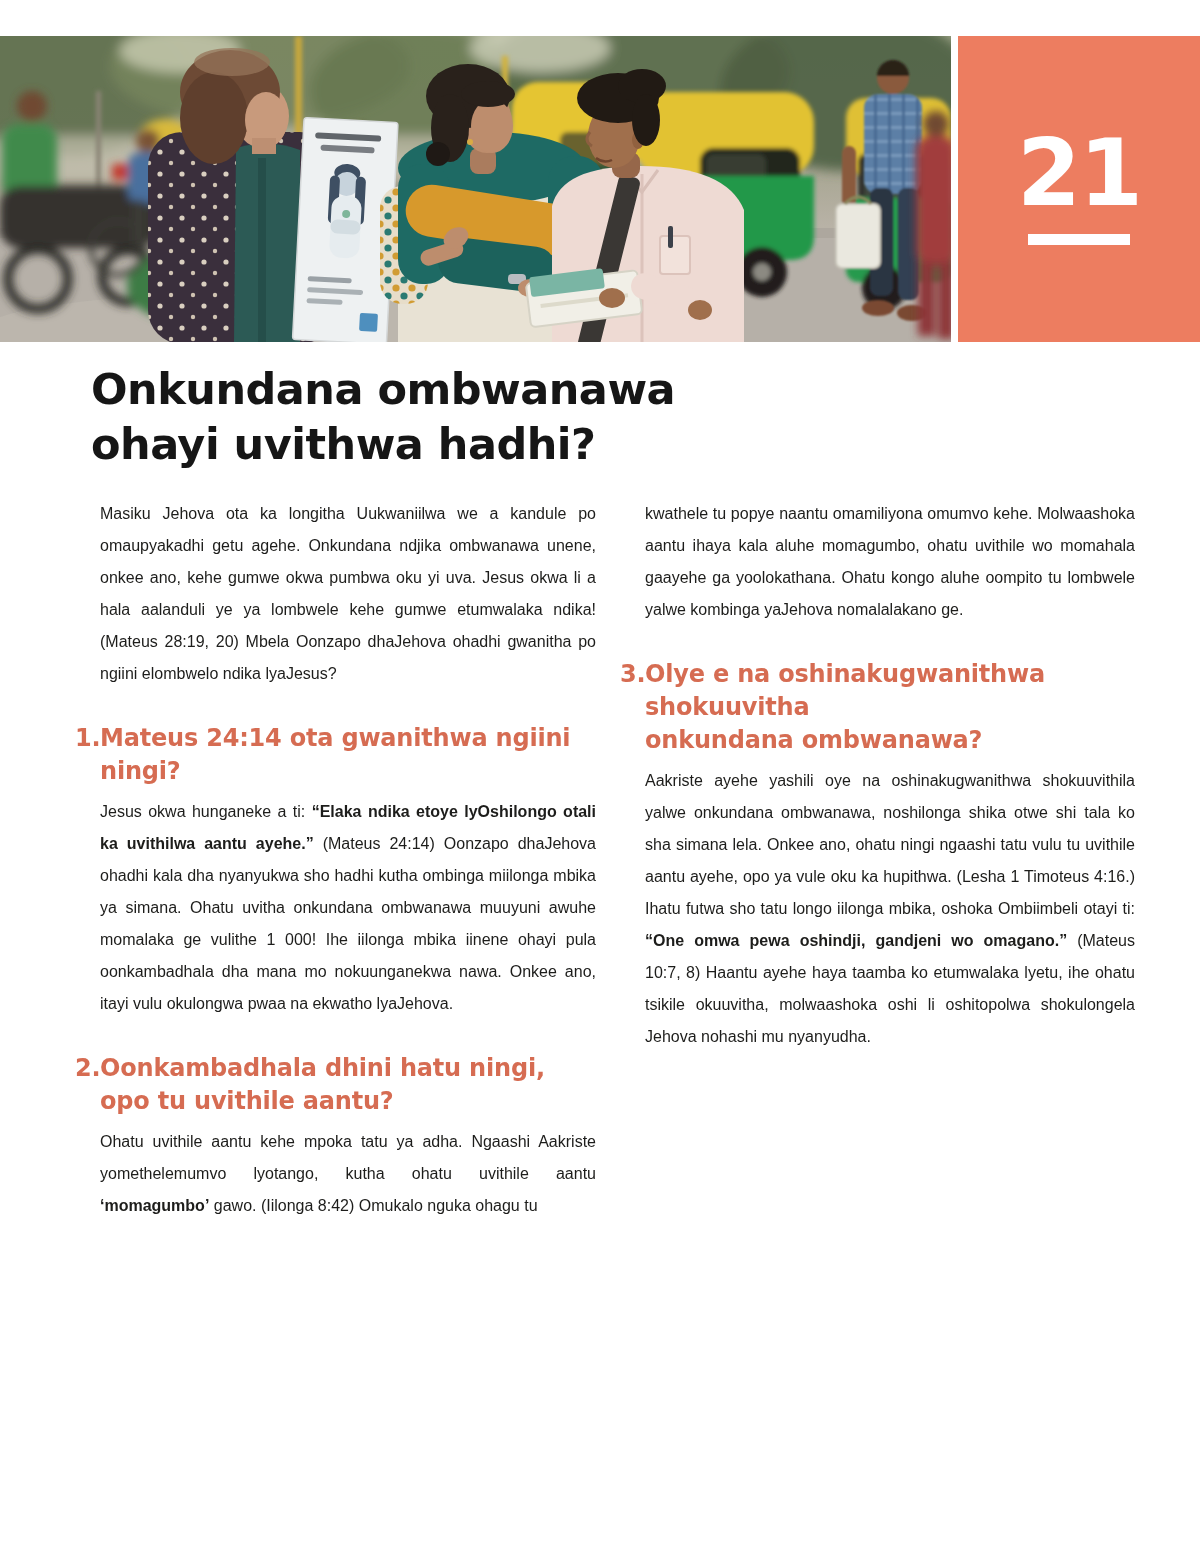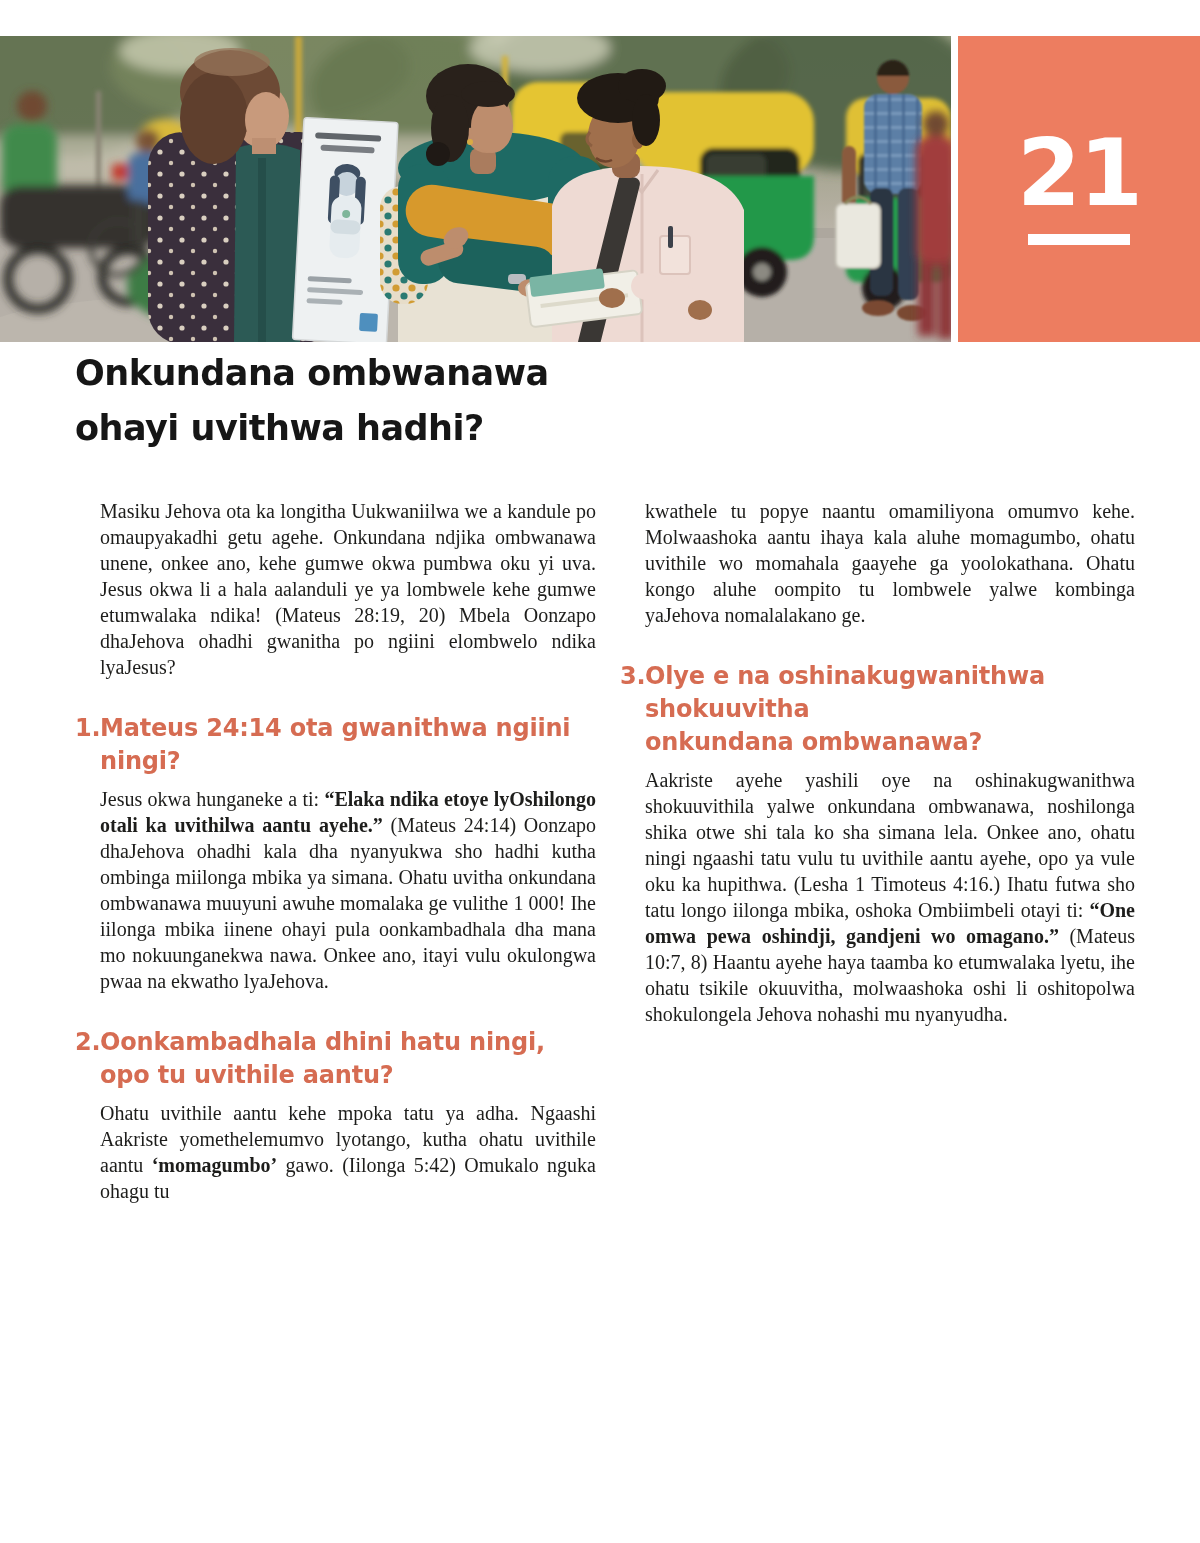--- a/index.html
+++ b/index.html
@@ -14,35 +14,34 @@
     position:absolute; left:958px; top:0; width:242px; height:306px;
     background:var(--badge,#ed7d60);
     display:flex; flex-direction:column; align-items:center; justify-content:center;
   }
   .lesson-number {
     color:#ffffff; font-weight:bold; font-size:92px; line-height:0.9;
     letter-spacing:-2px; font-family:"DejaVu Sans", sans-serif;
   }
   .lesson-underline { width:102px; height:11px; background:#ffffff; margin-top:18px; }
   h1.title {
-    position:absolute; left:75px; top:346px; margin:0; width:700px;
-    font-size:35px; line-height:55px; font-weight:bold; letter-spacing:-0.5px;
+    position:absolute; left:75px; top:346px; margin:16px; width:700px;
+    font-size:43px; line-height:55px; font-weight:bold; letter-spacing:-0.5px;
     color:#161616; font-family:"DejaVu Sans", sans-serif;
   }
   .columns {
     position:absolute; left:75px; top:498px; width:1060px;
     display:flex;
   }
   .col-left  { width:521px; margin-right:24px; }
   .col-right { width:515px; }
   p.body-para {
     margin:0 0 0 25px; text-align:justify;
-    font-size:20px; line-height:26px; color:var(--text,#1d1d1b);
+    font-size:16px; line-height:32px; color:var(--text,#1d1d1b);
     hyphens:none;
-    font-family:Liberation Serif, serif;
   }
   p.body-para b { font-weight:bold; }
   .question {
     display:flex; margin:32px 0 8px 0;
     color:var(--heading,#d66c52); font-weight:bold;
     font-size:24px; line-height:33px; letter-spacing:-0.2px;
     font-family:"DejaVu Sans", sans-serif;
   }
   .q-num { flex:none; width:25px; }
   .q-text { flex:1; }
@@ -273,21 +272,21 @@
         <p class="body-para"><span>Masiku Jehova ota ka longitha Uukwaniilwa we a kandule po omaupyakadhi getu agehe. Onkundana ndjika ombwanawa unene, onkee ano, kehe gumwe okwa pumbwa oku yi uva. Jesus okwa li a hala aalanduli ye ya lombwele kehe gumwe etumwalaka ndika! (Mateus 28:19, 20) Mbela Oonzapo dhaJehova ohadhi gwanitha po ngiini elombwelo ndika lyaJesus?</span></p>
         <div class="question">
           <span class="q-num">1.</span>
           <span class="q-text">Mateus 24:14 ota gwanithwa ngiini ningi?</span>
         </div>
         <p class="body-para"><span>Jesus okwa hunganeke a ti: </span><b>“Elaka ndika etoye lyOshilongo otali ka uvithilwa aantu ayehe.”</b><span> (Mateus 24:14) Oonzapo dhaJehova ohadhi kala dha nyanyukwa sho hadhi kutha ombinga miilonga mbika ya simana. Ohatu uvitha onkundana ombwanawa muuyuni awuhe momalaka ge vulithe 1&nbsp;000! Ihe iilonga mbika iinene ohayi pula oonkambadhala dha mana mo nokuunganekwa nawa. Onkee ano, itayi vulu okulongwa pwaa na ekwatho lyaJehova.</span></p>
         <div class="question">
           <span class="q-num">2.</span>
           <span class="q-text">Oonkambadhala dhini hatu ningi,<br>opo tu uvithile aantu?</span>
         </div>
-        <p class="body-para"><span>Ohatu uvithile aantu kehe mpoka tatu ya adha. Ngaashi Aakriste yomethelemumvo lyotango, kutha ohatu uvithile aantu </span><b>‘momagumbo’</b><span> gawo. (Iilonga 5:42) Omukalo nguka ohagu tu</span></p>
+        <p class="body-para"><span>Ohatu uvithile aantu kehe mpoka tatu ya adha. Ngaashi Aakriste yomethelemumvo lyotango, kutha ohatu uvithile aantu </span><b>‘momagumbo’</b><span> gawo. (Iilonga 8:42) Omukalo nguka ohagu tu</span></p>
       </div>
     <div class="col col-right" id="col-right">
         <p class="body-para"><span>kwathele tu popye naantu omamiliyona omumvo kehe. Molwaashoka aantu ihaya kala aluhe momagumbo, ohatu uvithile wo momahala gaayehe ga yoolokathana. Ohatu kongo aluhe oompito tu lombwele yalwe kombinga yaJehova nomalalakano ge.</span></p>
         <div class="question">
           <span class="q-num">3.</span>
           <span class="q-text">Olye e na oshinakugwanithwa shokuuvitha<br>onkundana ombwanawa?</span>
         </div>
         <p class="body-para"><span>Aakriste ayehe yashili oye na oshinakugwanithwa shokuuvithila yalwe onkundana ombwanawa, noshilonga shika otwe shi tala ko sha simana lela. Onkee ano, ohatu ningi ngaashi tatu vulu tu uvithile aantu ayehe, opo ya vule oku ka hupithwa. (Lesha 1 Timoteus 4:16.) Ihatu futwa sho tatu longo iilonga mbika, oshoka Ombiimbeli otayi ti: </span><b>“One omwa pewa oshindji, gandjeni wo omagano.”</b><span> (Mateus 10:7, 8) Haantu ayehe haya taamba ko etumwalaka lyetu, ihe ohatu tsikile okuuvitha, molwaashoka oshi li oshitopolwa shokulongela Jehova nohashi mu nyanyudha.</span></p>
       </div>
   </main>

